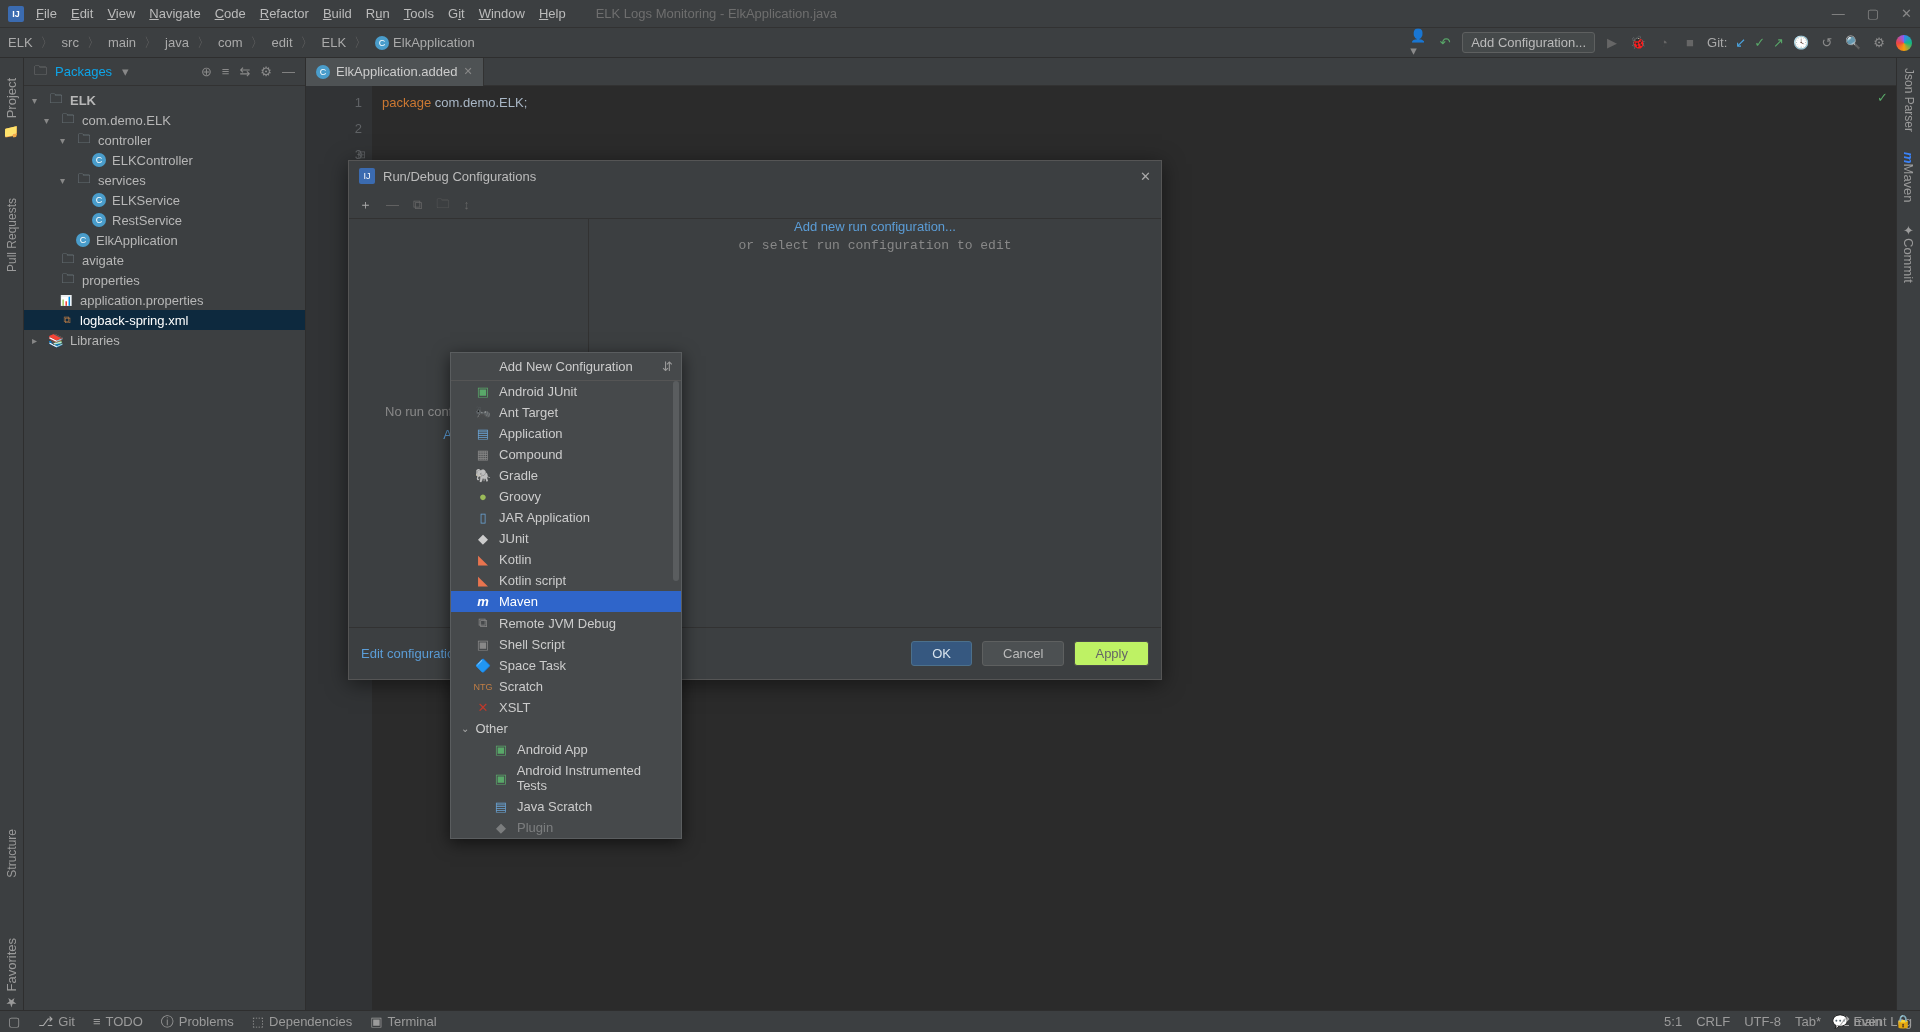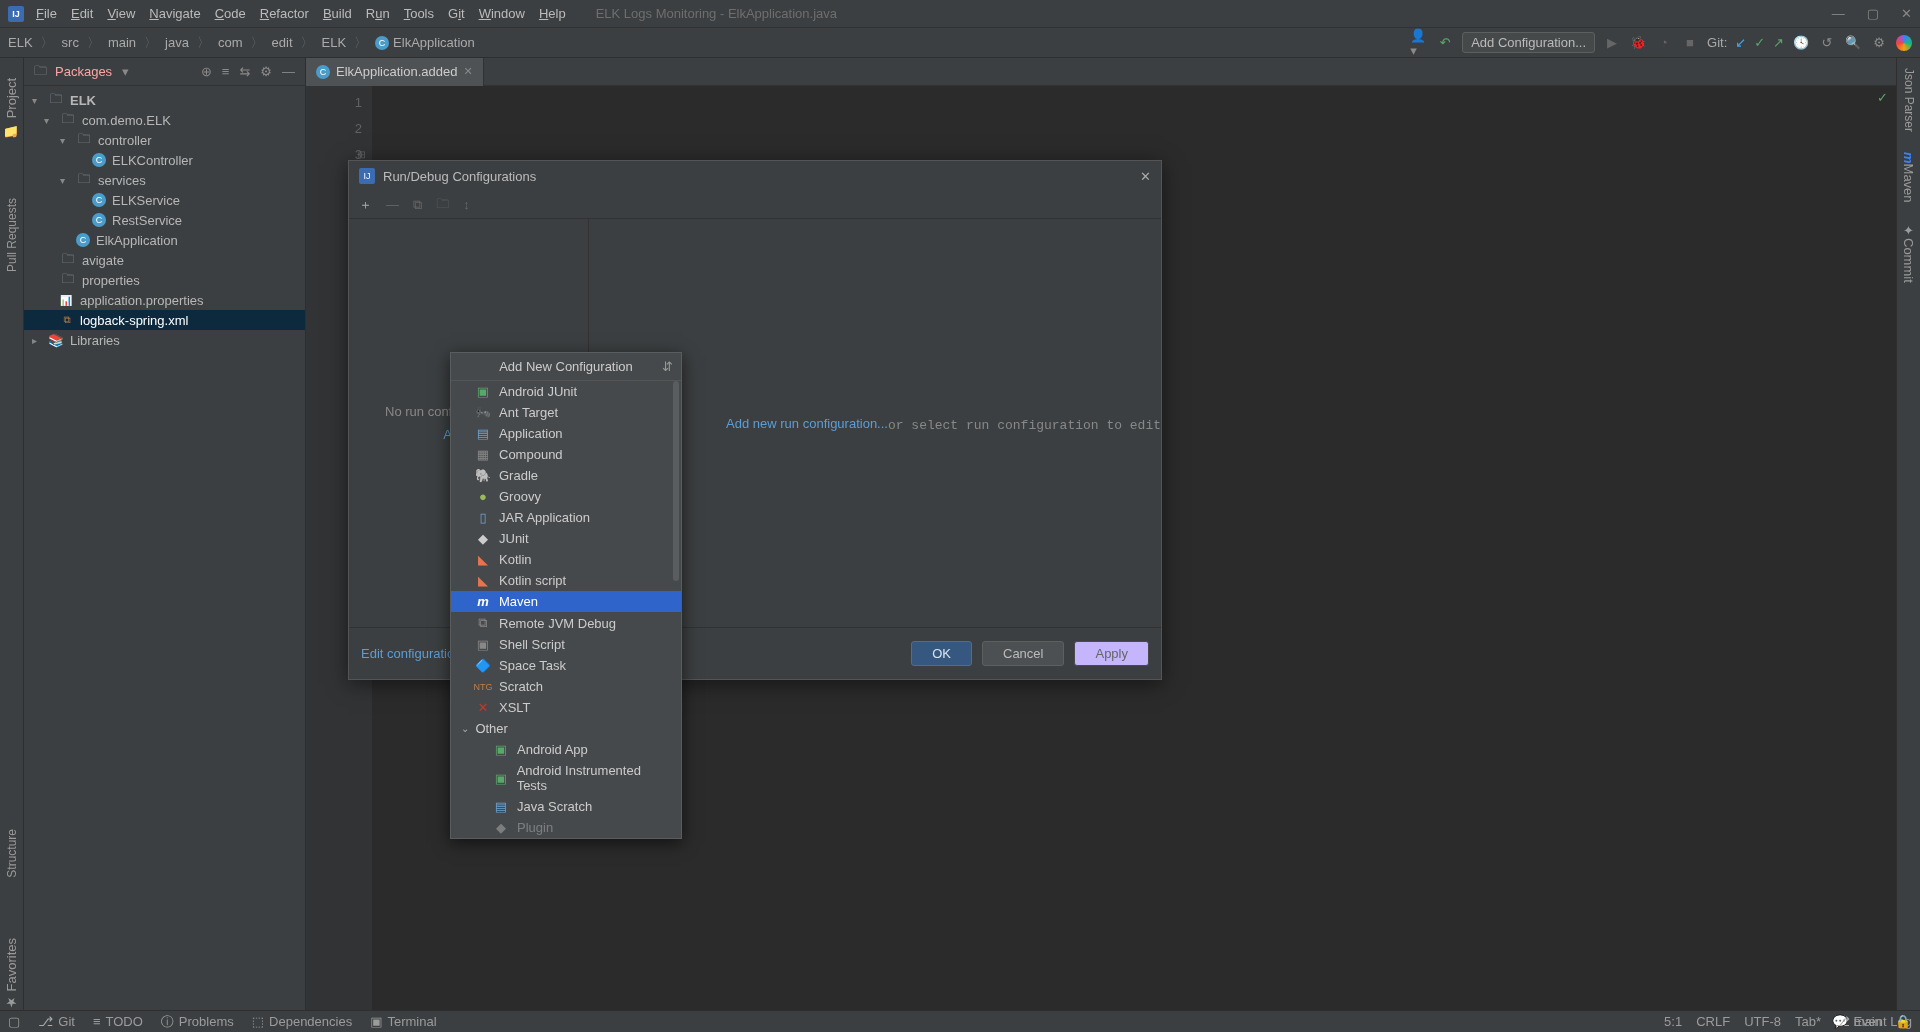--- a/index.html
+++ b/index.html
@@ -34,21 +34,21 @@
 .leftstrip .spacer { flex:1; }
 
 
 .rightstrip { position: absolute; right: 0; top: 58px; width: 24px; height: calc(100% - 80px); background: #3c3f41; border-left: 1px solid #2e2e2e; display:flex; flex-direction:column; align-items:center; gap:20px; padding-top:10px; }
 .rightstrip .vtext { writing-mode: vertical-rl; color: #9b9b9b; font-size:12px; }
 
 
 .project-panel { position: absolute; left: 24px; top: 58px; width: 282px; bottom: 22px; background: #3c3f41; border-right: 1px solid #2e2e2e; }
 .pp-header { height: 28px; display:flex; align-items:center; padding: 0 10px; gap:8px; border-bottom:1px solid #323232; }
 .pp-header .folder-icn { color:#8c8c8c; }
-.pp-header .lbl { color:#fca5a5; font-weight:500; }
+.pp-header .lbl { color:#0ea5e9; font-weight:500; }
 .pp-header .chev { color:#888; margin-left:2px; }
 .pp-header .tools { margin-left:auto; display:flex; gap:10px; color:#8a8a8a; }
 .tree { padding: 4px 0; }
 .tree-row { display:flex; align-items:center; height: 20px; padding-left: 8px; color:#b7b7b7; gap:6px; }
 .tree-row.selected { background:#0d293e; color:#fff; }
 .tree-chev { width:10px; color:#888; font-size:10px; }
 .tree-icon { width:16px; height:16px; display:inline-flex; align-items:center; justify-content:center; }
 .folder-i { color:#87939a; }
 .class-i { width:14px; height:14px; border-radius:50%; background:#4a9dcb; color:#fff; font-size:9px; display:inline-flex; align-items:center; justify-content:center; }
 .prop-badge { width:14px; height:14px; display:inline-flex; align-items:center; justify-content:center; font-size:10px;}
@@ -73,30 +73,30 @@
 .dlg-title { height:30px; display:flex; align-items:center; padding:0 10px; gap:8px; }
 .dlg-title .dlg-logo { width:16px; height:16px; background:#3b6bb0; border-radius:2px; display:flex;align-items:center;justify-content:center;color:#fff;font-size:9px; }
 .dlg-title .dlg-x { margin-left:auto; color:#aaa; }
 .dlg-toolbar { height:28px; display:flex; align-items:center; padding:0 10px; gap:14px; border-bottom:1px solid #323232; }
 .dlg-toolbar span { color:#aaa; }
 .dlg-toolbar .disabled { color:#666; }
 .dlg-body { flex:1; display:flex; }
 .dlg-left { width:240px; border-right:1px solid #323232; display:flex; flex-direction:column; justify-content:center; align-items:center; color:#888; }
 .dlg-left .addnew { display:flex; gap:4px; margin-top:8px; }
 .dlg-left .link { color:#5b9dd7; }
-.dlg-right { flex:1; display:flex; flex-direction:row; align-items:center; justify-content:flex-end; }
+.dlg-right { flex:1; display:flex; flex-direction:column; align-items:center; justify-content:flex-start; }
 .dlg-right .biglink { color:#5b9dd7; }
 .dlg-right .sub { color:#888; margin-top:4px;font-family:Liberation Mono, monospace; }
 .dlg-footer { height:52px; display:flex; align-items:center; padding:0 12px; border-top:1px solid #323232; gap:10px; }
 .dlg-footer .edit-link { color:#5b9dd7; }
 .dlg-footer .help { width:22px; height:22px; border-radius:50%; background:#4b4e50; color:#aaa; display:flex; align-items:center; justify-content:center; margin-left:10px; }
 .dlg-footer .spacer { flex:1; }
 .btn { padding:4px 20px; border-radius:3px; border:1px solid #5e6060; background:#4c5052; color:#bbb; }
 .btn.primary { background:#365880; border-color:#4c708c; color:#d9e4ee; }
-.btn.disabled { background:#c4b5fd; color:#666; border-color:#4a4a4a; }
+.btn.disabled { background:#bef264; color:#666; border-color:#4a4a4a; }
 
 
 .popup { position:absolute; left:450px; top:352px; width:232px; background:#46494b; border:1px solid #5a5d5f; box-shadow:0 4px 16px rgba(0,0,0,0.6); }
 .popup-hdr { text-align:center; padding:6px 0; color:#ccc; border-bottom:1px solid #555; position:relative; }
 .popup-hdr .fltr { position:absolute; right:8px; top:6px; color:#999; }
 .popup-item { display:flex; align-items:center; gap:8px; padding:3px 10px 3px 24px; color:#ccc; }
 .popup-item.selected { background:#2f65ca; color:#fff; }
 .popup-item .picon { width:16px; display:inline-flex; justify-content:center; }
 .popup-sep { display:flex; align-items:center; gap:6px; padding:3px 10px; color:#ccc; }
 .popup-sep .chev { font-size:10px; color:#aaa; }
@@ -295,20 +295,21 @@
     <div class="ln" style="position:relative"><span class="run-g">▸</span><span>7</span></div>
     <div class="ln">8</div>
     <div class="ln" style="position:relative"><span class="run-g">▸</span><span>9</span></div>
     <div class="ln">10</div>
     <div class="ln">11</div>
     <div class="ln">12</div>
     <div class="ln">13</div>
     <div class="ln">14</div>
   </div>
   <div class="code">
+    <div><span class="kw">package</span><span> com.demo.ELK;</span></div>
     <div>&nbsp;</div>
   </div>
   <div class="editor-status">✓</div>
 </div>
 
 <div class="dialog">
   <div class="dlg-title">
     <div class="dlg-logo">IJ</div>
     <span>Run/Debug Configurations</span>
     <span class="dlg-x">✕</span>

